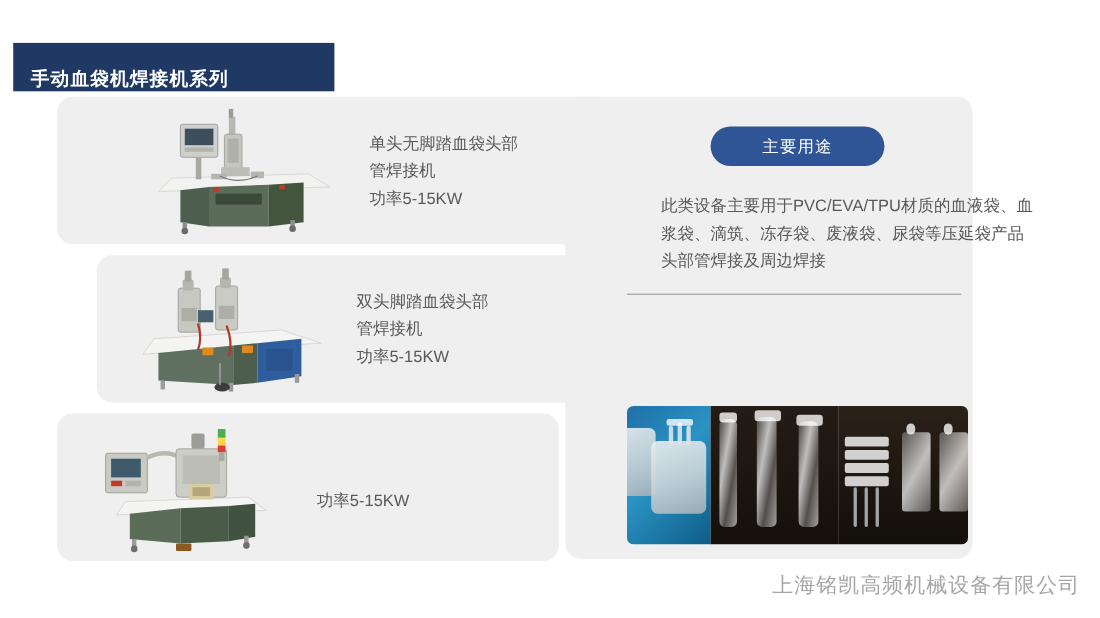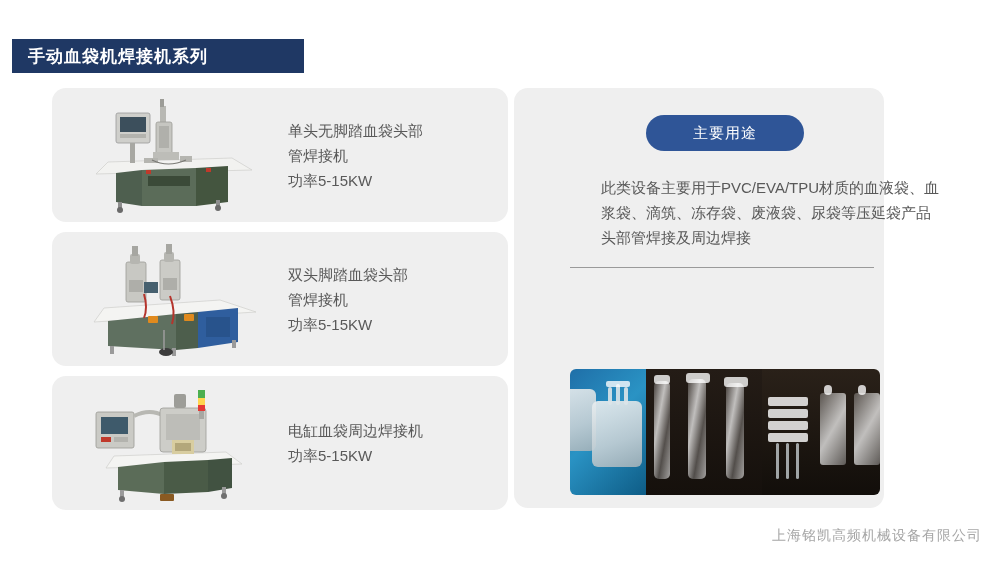--- a/index.html
+++ b/index.html
@@ -21,38 +21,38 @@
     line-height:36px;
   }
   .logo-m{color:#1f3e79;}
   .logo-k{color:#e02b32;}
   .logo-rule{
     position:absolute;left:8px;right:4px;top:34px;height:2px;background:#1f3e79;
   }
 
   
   .title-bar{
-    position:absolute;left:12px;top:39px;width:292px;height:34px;
+    position:absolute;left:12px;top:39px;width:292px;height:44px;
     background:#1f3864;
-    display:flex;align-items:center;
+    display:flex;align-items:flex-end;
   }
   .title-bar span{
     color:#ffffff;font-size:17px;font-weight:bold;
     margin-left:16px;letter-spacing:1px;
   }
 
   
   .left-col{position:absolute;left:52px;top:88px;width:456px;height:420px;}
   .prod-card{
     position:absolute;left:0;width:456px;
     background:#efefef;border-radius:14px;
     display:flex;align-items:center;
   }
-  .prod-card.c1{top:0;height:134px;}
-  .prod-card.c2{top:144px;height:134px;}
+  .prod-card.c1{top:0;height:134px;padding-left:48px;}
+  .prod-card.c2{top:144px;height:134px;margin-left:36px;}
   .prod-card.c3{top:288px;height:134px;}
 
   .thumb{
     width:226px;height:122px;margin-left:4px;
     position:relative;flex:0 0 auto;overflow:hidden;
     background:#efefef;
   }
   .prod-text{
     margin-left:6px;color:#595959;font-size:15px;line-height:25px;
     white-space:pre-line;
@@ -99,21 +99,21 @@
   .vial{position:absolute;border-radius:5px;
         background:linear-gradient(100deg,rgba(255,255,255,.18) 0%,rgba(255,255,255,.72) 35%,rgba(255,255,255,.25) 65%,rgba(255,255,255,.6) 100%);}
   .cap{position:absolute;background:rgba(255,255,255,.78);border-radius:3px;}
   .stackbar{position:absolute;background:rgba(255,255,255,.8);border-radius:2px;}
   .pouch{position:absolute;border-radius:3px;
         background:linear-gradient(120deg,rgba(255,255,255,.25),rgba(255,255,255,.72),rgba(255,255,255,.3));}
 
   
   .footer{
     position:absolute;right:18px;bottom:17px;
-    color:#a6a6a6;font-size:14px;letter-spacing:1px;
+    color:#a6a6a6;font-size:19px;letter-spacing:1px;
   }
 </style>
 </head>
 <body>
 
 <div class="slide">
 
 
   <div class="title-bar">
     <span>手动血袋机焊接机系列</span>
@@ -228,21 +228,21 @@
           <rect x="118" y="12" width="12" height="14" rx="2" fill="#9d9d98"></rect>
 
           <rect x="142" y="8" width="7" height="8" fill="#4caf50"></rect>
           <rect x="142" y="16" width="7" height="7" fill="#ffd54f"></rect>
           <rect x="142" y="23" width="7" height="6" fill="#e53935"></rect>
           <rect x="143" y="29" width="5" height="8" fill="#a8a8a3"></rect>
 
           <rect x="104" y="112" width="14" height="7" rx="1" fill="#8a5a22"></rect>
         </svg>
       </div>
-      <div class="prod-text"><span>电缸血袋周边焊接机</span><br><span>功率5-15KW</span></div>
+      <div class="prod-text"><br><span>功率5-15KW</span></div>
     </div>
 
   </div>
 
   <div class="right-panel">
 
     <div class="pill p1">
       <span>主要用途</span>
     </div>
 

